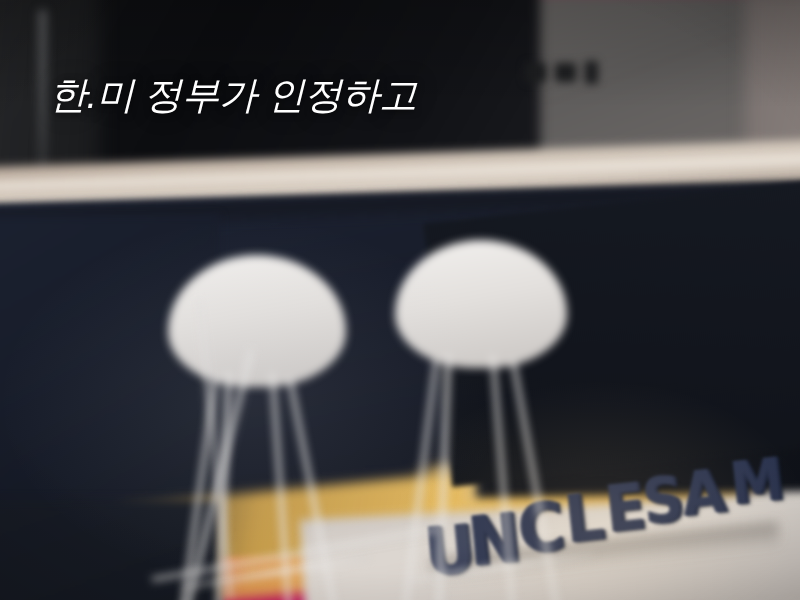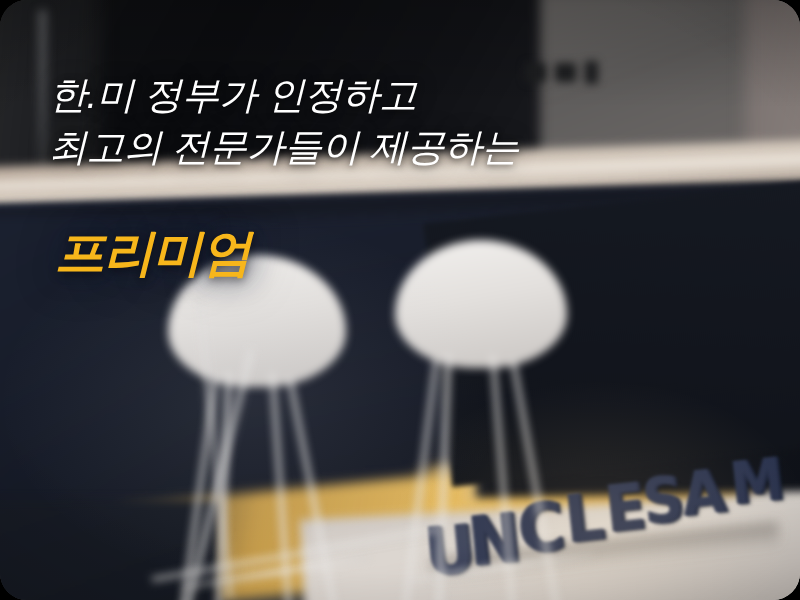--- a/index.html
+++ b/index.html
@@ -6,23 +6,22 @@
     margin: 0;
     padding: 0;
     background: #000;
   }
   #banner {
     position: relative;
     width: 800px;
     height: 600px;
     overflow: hidden;
     font-family: "Liberation Sans", "DejaVu Sans", sans-serif;
-    background: #404040;
+    background: #be185d;
     user-select: none;
-    border-radius: 27px;
   }
 
   
   .photo {
     position: absolute;
     inset: 0;
     overflow: hidden;
   }
 
   
@@ -431,17 +430,15 @@
     <div class="leg-long"></div>
     <div class="leg-long2"></div>
     <div class="rung-low"></div>
 
     <div class="haze"></div>
     <div class="vignette"></div>
   </div>
 
   <div class="copy">
     <div class="subhead l1">한.미 정부가 인정하고</div>
-    <div class="subhead l2">최고의 전문가들이 제공하는</div>
-    <div class="headline l1">프리미엄</div>
   </div>
 
 </div>
 
 </body></html>

